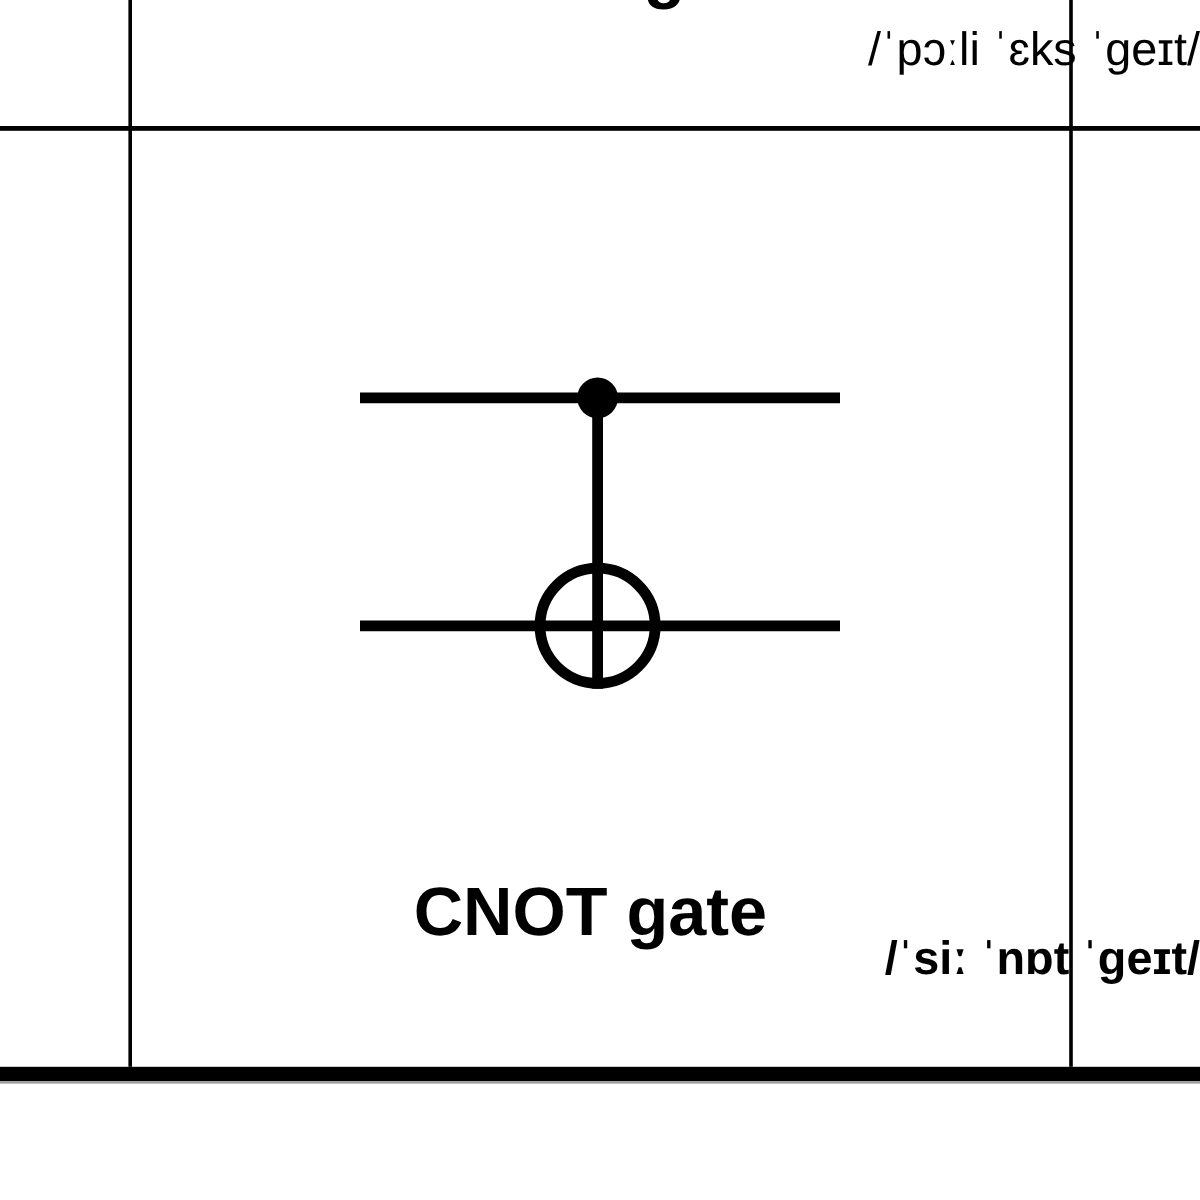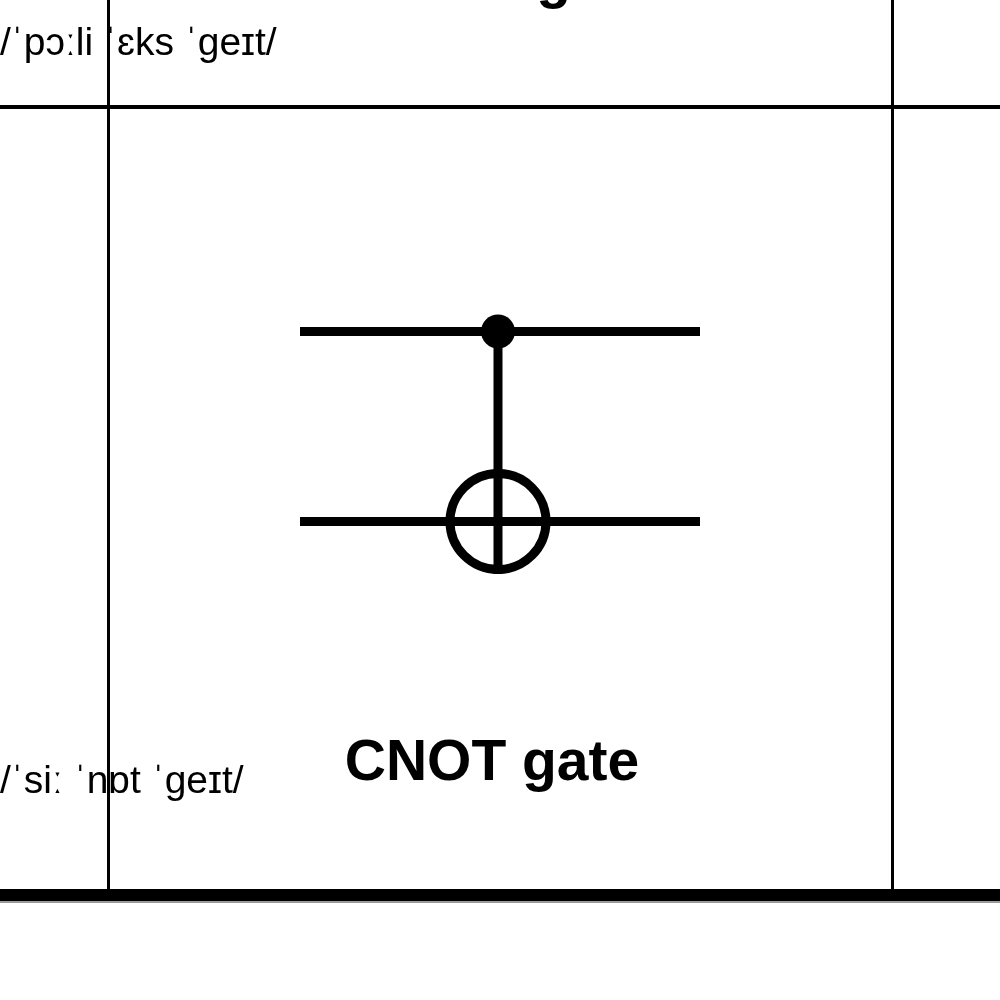--- a/index.html
+++ b/index.html
@@ -60,30 +60,30 @@
     text-align: center;
     font-weight: bold;
     font-size: 57px;
     line-height: 57px;
     white-space: nowrap;
   }
   .card-ipa {
     position: absolute;
     left: 0;
     width: 1000px;
-    text-align: left;
+    text-align: right;
     font-weight: normal;
     font-size: 39px;
     line-height: 39px;
     white-space: nowrap;
   }
   .title-prev { top: -51px; }
   .ipa-prev   { top: 22px; }
   .title-cur  { top: 732px; }
-  .ipa-cur    { top: 760px; }
+  .ipa-cur    { top: 780px; font-weight: bold; }
 
   .circuit-layer {
     position: absolute;
     left: 0;
     top: 0;
     width: 1000px;
     height: 1000px;
     pointer-events: none;
   }
 </style>

